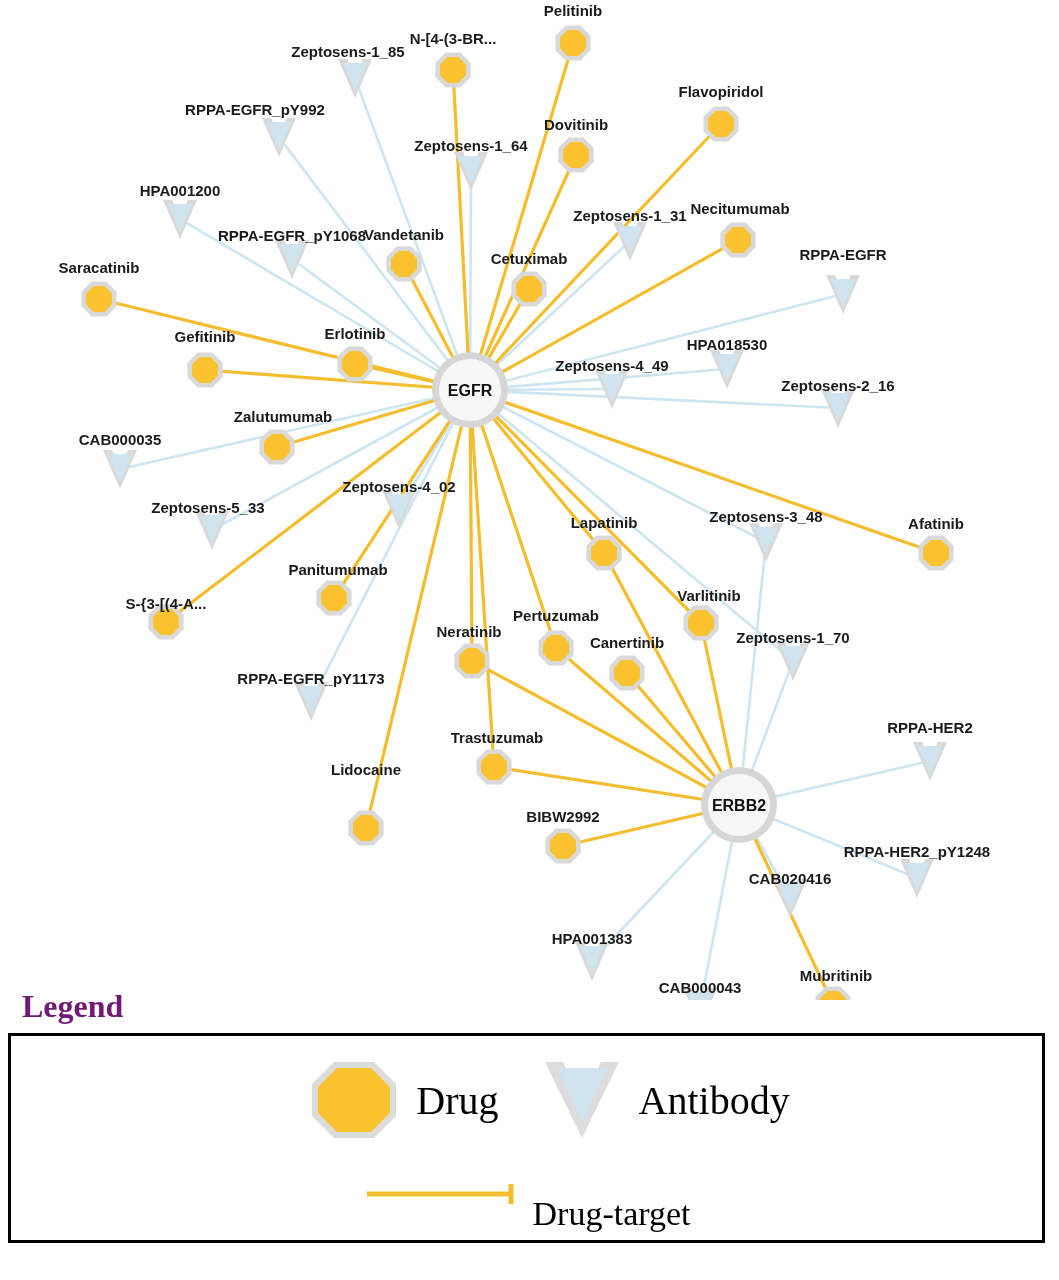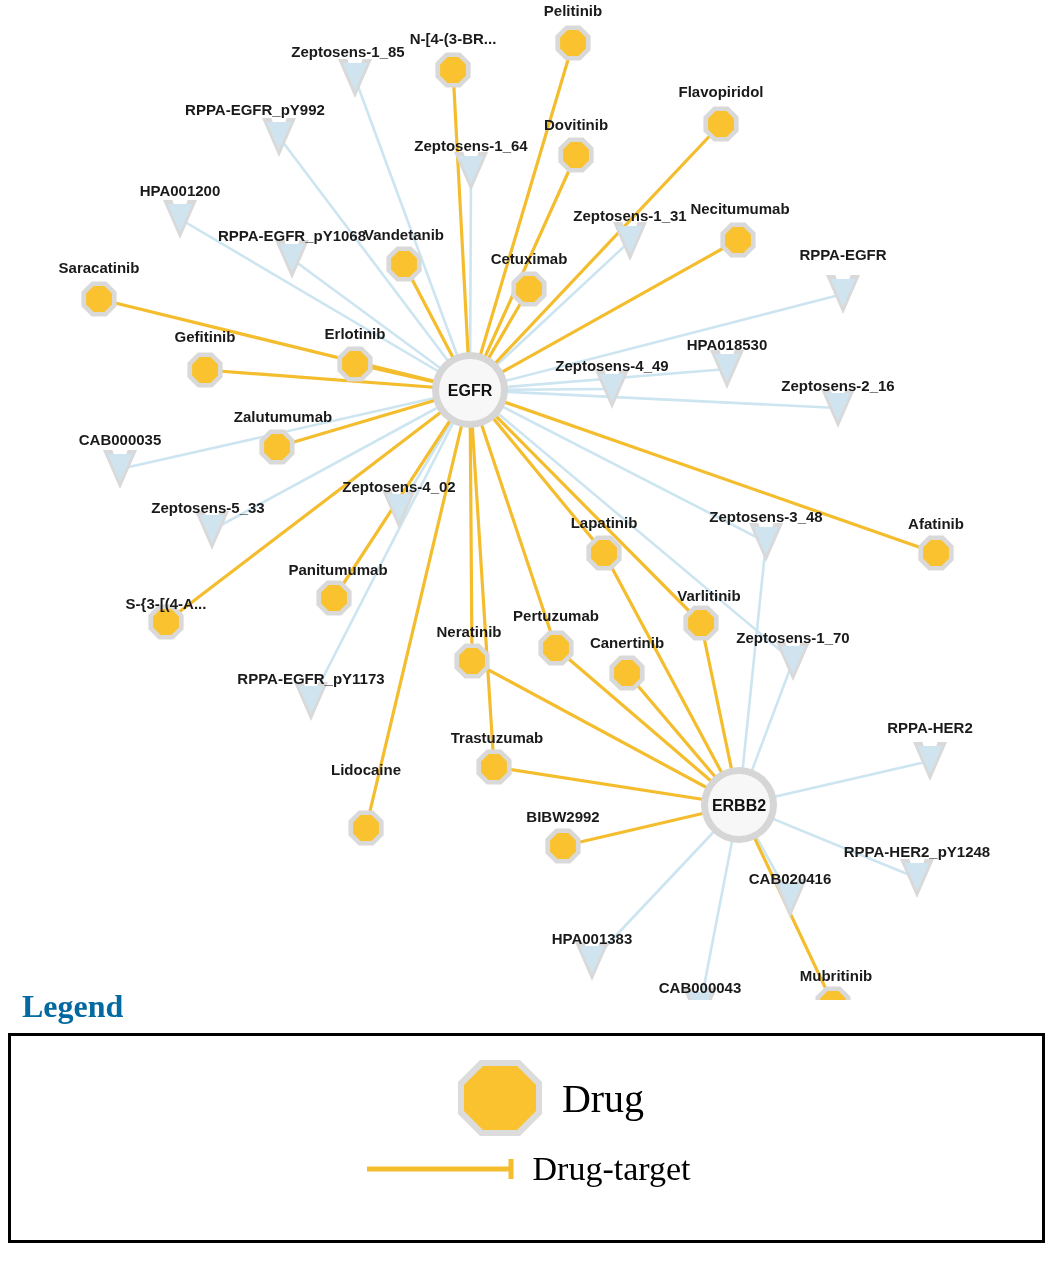--- a/index.html
+++ b/index.html
@@ -39,21 +39,21 @@
   .legend-wrap {
     position: absolute;
     left: 8px;
     top: 988px;
     width: 1043px;
   }
   .legend-title {
     font-family: "Liberation Serif", serif;
     font-size: 32px;
     font-weight: bold;
-    color: #0369a1;
+    color: #701a75;
     margin: 0 0 8px 14px;
   }
   .legend-box {
     border: 3px solid #000;
     background: #fff;
     width: 1037px;
     height: 210px;
     box-sizing: border-box;
     position: relative;
   }
@@ -84,20 +84,21 @@
   }
   .legend-edge-item {
     display: flex;
     align-items: center;
     gap: 10px;
   }
   .legend-edge-item .lbl {
     font-family: "Liberation Serif", serif;
     font-size: 34px;
     color: #000;
+    margin-top: 41px;
   }
 </style>
 </head>
 <body>
 
 <div id="network">
     <svg width="1059" height="1000" viewBox="0 0 1059 1000">
       <g>
         <line x1="355" y1="78" x2="470" y2="390" stroke="#cde5f0" stroke-width="2.6" stroke-linecap="round"></line>
         <line x1="279" y1="137" x2="470" y2="390" stroke="#cde5f0" stroke-width="2.6" stroke-linecap="round"></line>
@@ -413,20 +414,28 @@
   <div class="legend-title">Legend</div>
   <div class="legend-box">
     <div class="legend-row1">
       <div class="legend-item">
         <svg width="96" height="88" viewBox="0 0 96 88">
           <polygon points="28,6 68,6 90,28 90,60 68,82 28,82 6,60 6,28" fill="#dcdcdc"></polygon>
           <polygon points="31,12 65,12 84,31 84,57 65,76 31,76 12,57 12,31" fill="#f9c22e"></polygon>
         </svg>
         <span class="lbl">Drug</span>
       </div>
+      <div class="legend-item">
+        <svg width="86" height="92" viewBox="0 0 86 92">
+          <path d="M6,8 L43,84 L80,8 L62,8 L43,48 L24,8 Z" fill="#dcdcdc"></path>
+          <path d="M18,14 L43,68 L68,14 L58,14 L43,46 L28,14 Z" fill="#cfe4ef"></path>
+          <path d="M20,14 L66,14 L43,62 Z" fill="#cfe4ef"></path>
+        </svg>
+        <span class="lbl">Antibody</span>
+      </div>
     </div>
     <div class="legend-row2">
       <div class="legend-edge-item">
         <svg width="160" height="26" viewBox="0 0 160 26">
           <line x1="4" y1="13" x2="148" y2="13" stroke="#f4bd2e" stroke-width="5"></line>
           <line x1="148" y1="3" x2="148" y2="23" stroke="#f4bd2e" stroke-width="5"></line>
         </svg>
         <span class="lbl">Drug-target</span>
       </div>
     </div>

